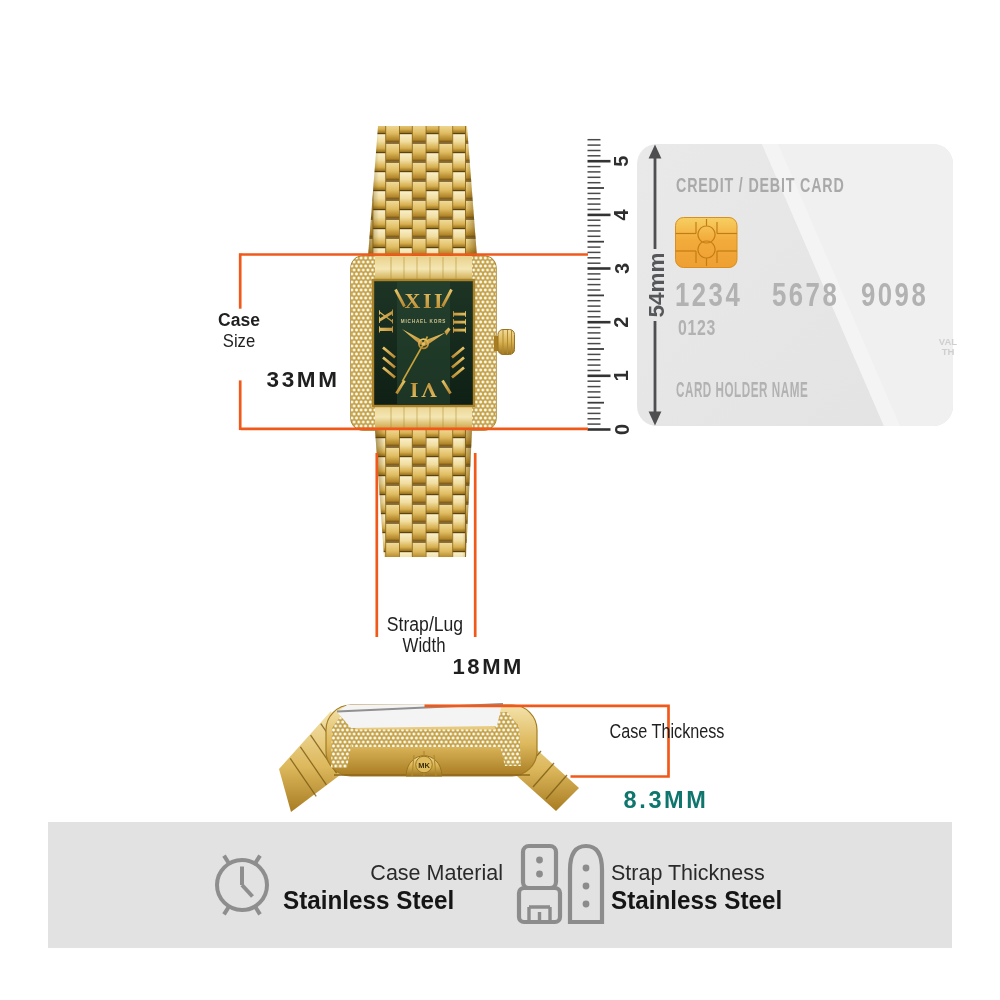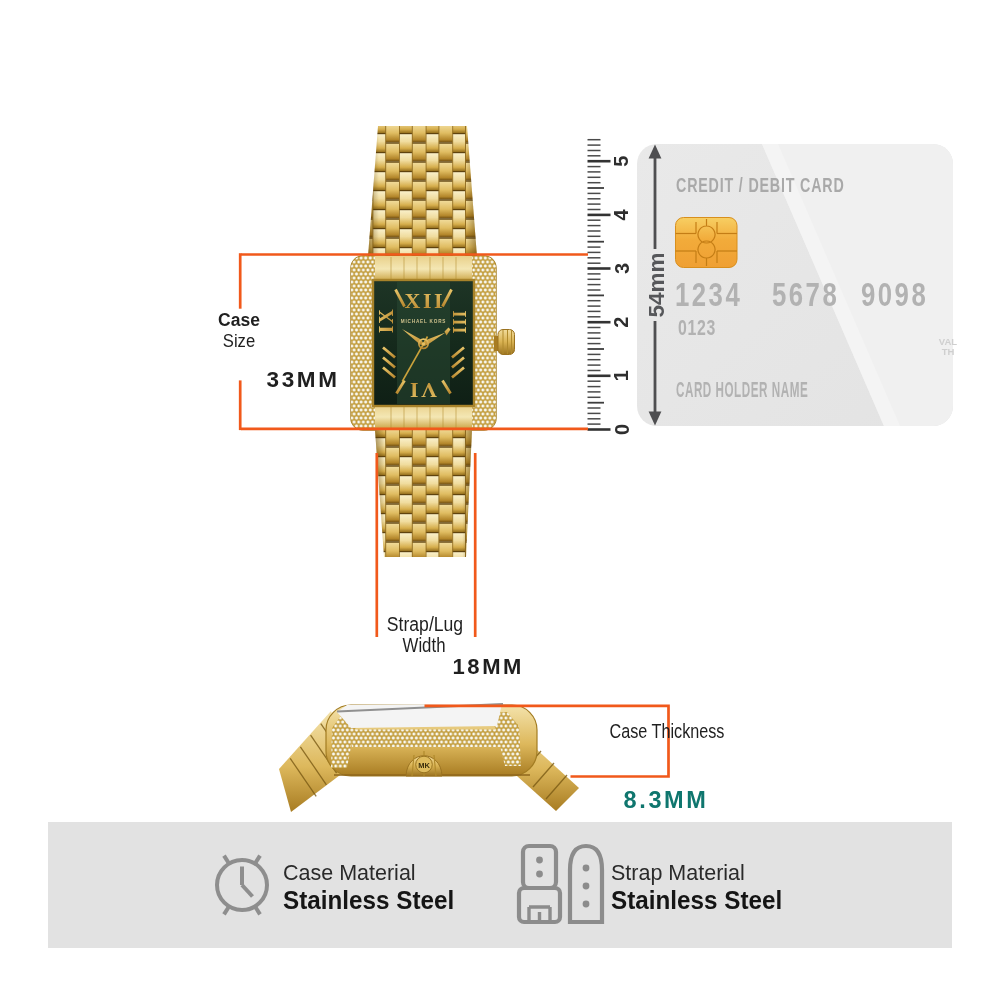--- a/index.html
+++ b/index.html
@@ -363,20 +363,20 @@
 <div style="position:absolute; left:772.0px; top:278.4px; width:100px; text-align:left; font-size:33px; font-weight:bold; color:#b2b2b2; line-height:1; letter-spacing:3.2px;transform:scaleX(0.78); transform-origin:0 50%; white-space:nowrap;">5678</div>
 
 <div style="position:absolute; left:861.0px; top:278.4px; width:100px; text-align:left; font-size:33px; font-weight:bold; color:#b2b2b2; line-height:1; letter-spacing:3.2px;transform:scaleX(0.78); transform-origin:0 50%; white-space:nowrap;">9098</div>
 
 <div style="position:absolute; left:678.0px; top:316.7px; width:80px; text-align:left; font-size:22px; font-weight:bold; color:#b2b2b2; line-height:1; letter-spacing:1px;transform:scaleX(0.72); transform-origin:0 50%; white-space:nowrap;">0123</div>
 
 <div style="position:absolute; left:676.0px; top:378.9px; width:250px; text-align:left; font-size:22px; font-weight:bold; color:#b2b2b2; line-height:1; letter-spacing:1px;transform:scaleX(0.53); transform-origin:0 50%; white-space:nowrap;">CARD HOLDER NAME</div>
 
 <div style="position:absolute; left:933.0px; top:337.2px; width:30px; text-align:center; font-size:9.5px; font-weight:bold; color:#cfcfcf; line-height:1; transform:scaleX(1.0); transform-origin:0 50%; white-space:nowrap;">VAL<br>TH</div>
 
-<div style="position:absolute; left:283.0px; top:862.5px; width:220px; text-align:left; font-size:21.5px; font-weight:normal; color:#2a2a2a; line-height:1; transform:scaleX(1.0); transform-origin:0 50%; white-space:nowrap;">Case Material</div>
+<div style="position:absolute; left:283.0px; top:862.5px; width:220px; text-align:right; font-size:21.5px; font-weight:normal; color:#2a2a2a; line-height:1; transform:scaleX(1.0); transform-origin:0 50%; white-space:nowrap;">Case Material</div>
 
 <div style="position:absolute; left:283.0px; top:888.4px; width:260px; text-align:left; font-size:25px; font-weight:bold; color:#151515; line-height:1; transform:scaleX(0.97); transform-origin:0 50%; white-space:nowrap;">Stainless Steel</div>
 
-<div style="position:absolute; left:611.0px; top:862.5px; width:220px; text-align:left; font-size:21.5px; font-weight:normal; color:#2a2a2a; line-height:1; transform:scaleX(1.0); transform-origin:0 50%; white-space:nowrap;">Strap Material</div>
+<div style="position:absolute; left:611.0px; top:862.5px; width:220px; text-align:left; font-size:21.5px; font-weight:normal; color:#2a2a2a; line-height:1; transform:scaleX(1.0); transform-origin:0 50%; white-space:nowrap;">Strap Thickness</div>
 
 <div style="position:absolute; left:611.0px; top:888.4px; width:260px; text-align:left; font-size:25px; font-weight:bold; color:#151515; line-height:1; transform:scaleX(0.97); transform-origin:0 50%; white-space:nowrap;">Stainless Steel</div>
 </div>
 
 </body></html>

